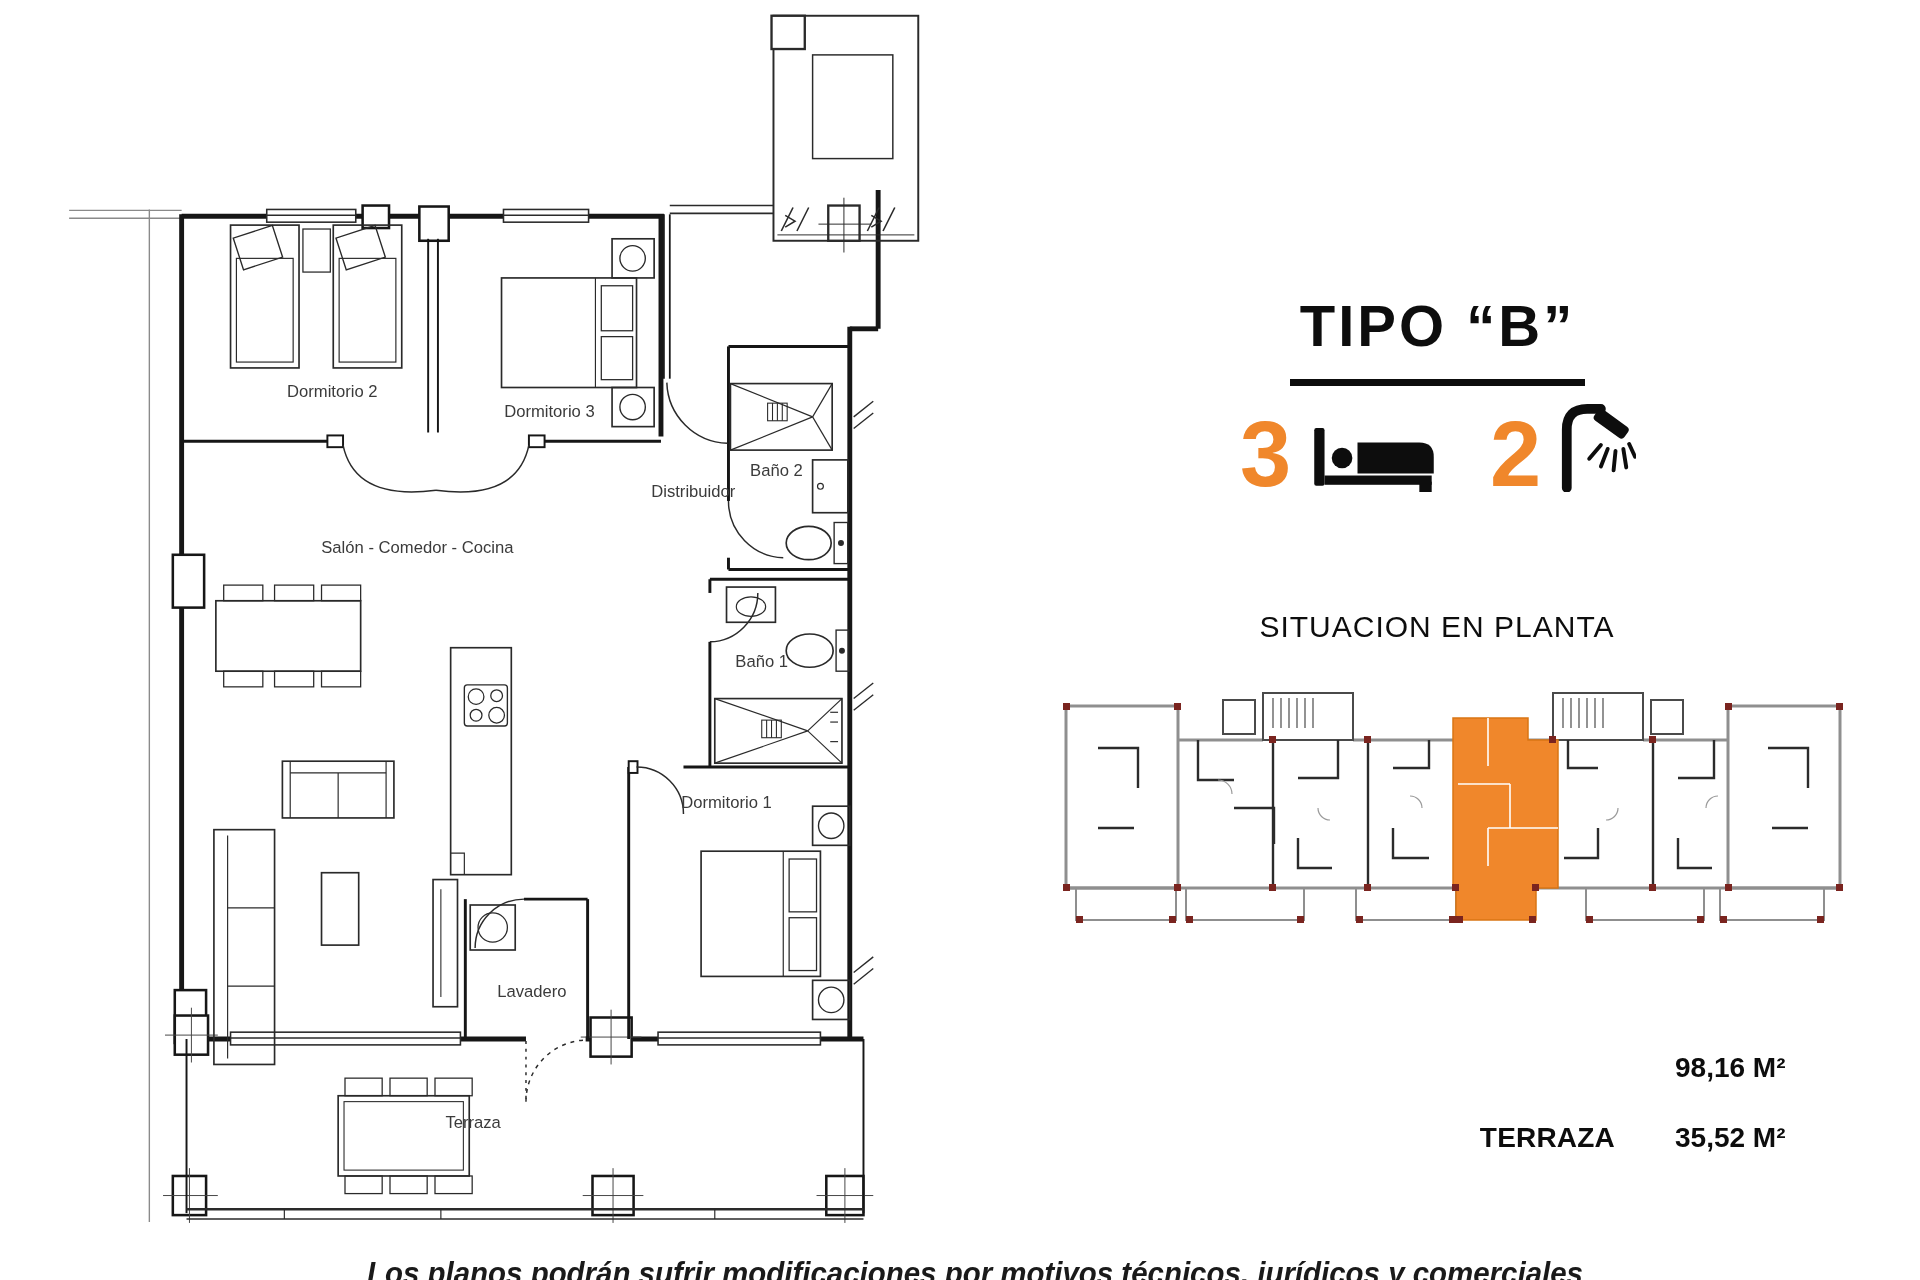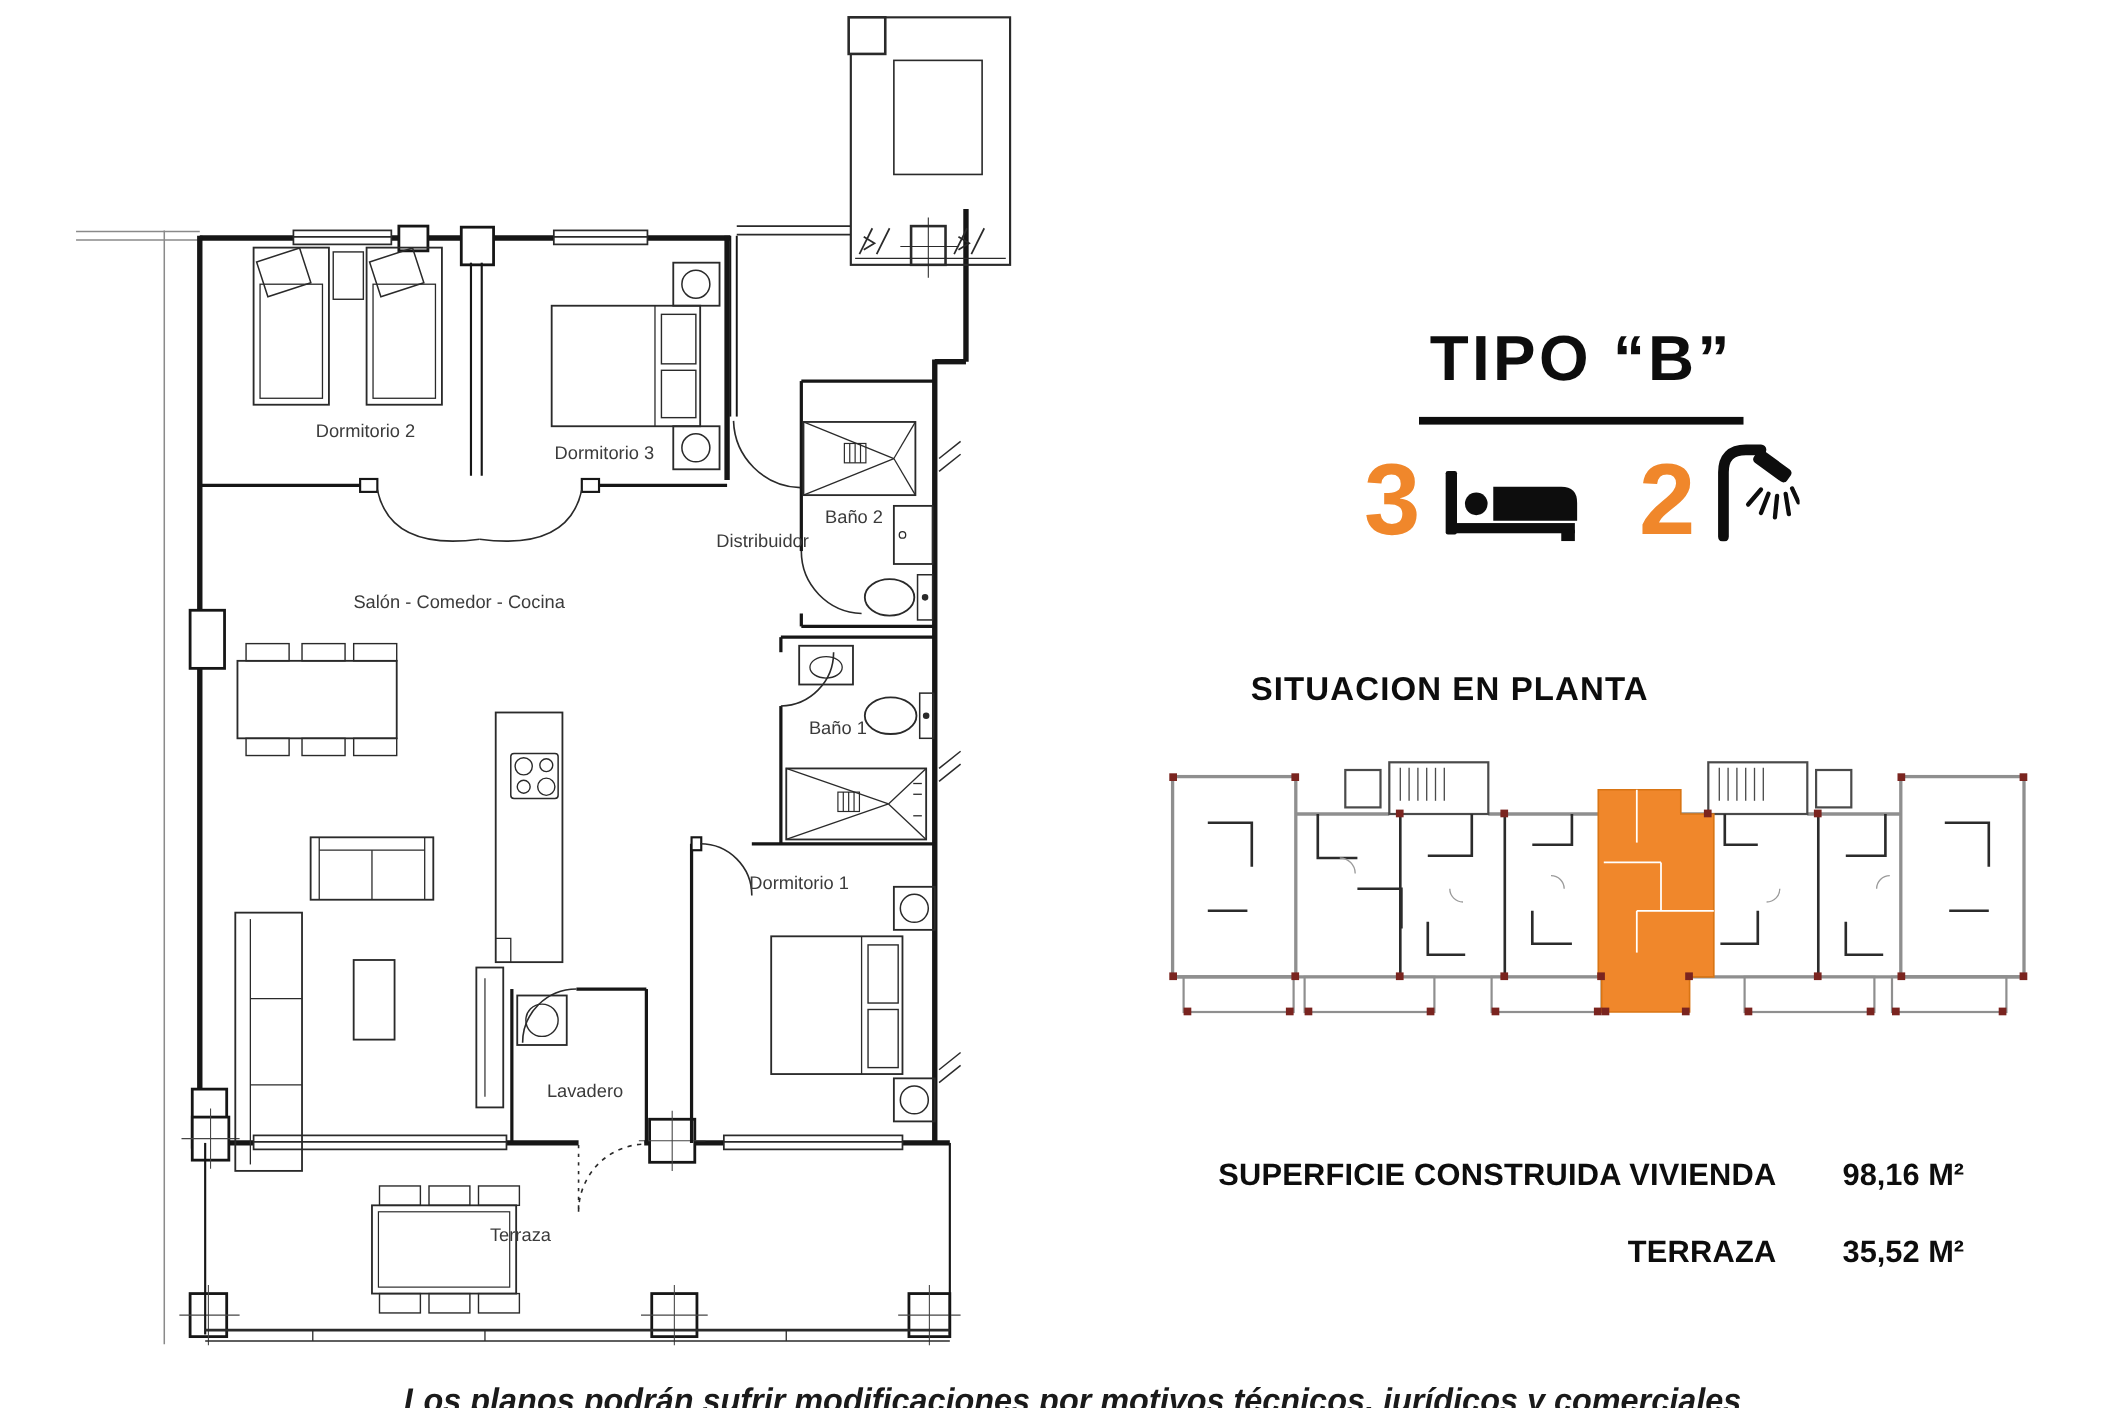--- a/index.html
+++ b/index.html
@@ -13,22 +13,22 @@
     left:1150px;top:292px;width:575px;text-align:center;
   }
   #tipo-title span{
     display:inline-block;font-size:58px;font-weight:800;letter-spacing:3px;
     color:#0d0d0d;border-bottom:7px solid #0d0d0d;padding:0 10px 20px 10px;
   }
   .big-num{
     font-size:92px;font-weight:800;line-height:1;color:#F0872B;
   }
   #situacion-heading{
-    left:1137px;top:610px;width:600px;text-align:left;
-    font-size:30px;font-weight:700;letter-spacing:1px;color:#0d0d0d;
+    left:1137px;top:610px;width:600px;text-align:center;
+    font-size:30px;font-weight:400;letter-spacing:1px;color:#0d0d0d;
   }
   .area-row{left:1035px;width:790px;height:36px;}
   .area-row .lbl{
     position:absolute;left:0;top:0;width:580px;text-align:right;
     font-size:28px;font-weight:700;color:#0d0d0d;letter-spacing:0.2px;
   }
   .area-row .val{
     position:absolute;left:640px;top:0;font-size:28px;font-weight:700;color:#0d0d0d;
   }
   #disclaimer{
@@ -461,21 +461,20 @@
     <rect x="398" y="228" width="7" height="7"></rect>
       <rect x="471" y="228" width="7" height="7"></rect>
     <rect x="528" y="228" width="7" height="7"></rect>
       <rect x="639" y="228" width="7" height="7"></rect>
     <rect x="662" y="228" width="7" height="7"></rect>
       <rect x="759" y="228" width="7" height="7"></rect>
   </g>
 </svg>
 
 <div class="abs area-row" style="top:1052px;">
-  <span class="lbl">SUPERFICIE CONSTRUIDA VIVIENDA</span>
   <span class="val">98,16 M²</span>
 </div>
 <div class="abs area-row" style="top:1122px;">
   <span class="lbl">TERRAZA</span>
   <span class="val">35,52 M²</span>
 </div>
 
 <div class="abs" id="disclaimer">Los planos podrán sufrir modificaciones por motivos técnicos, jurídicos y comerciales</div>
 
 </body></html>

